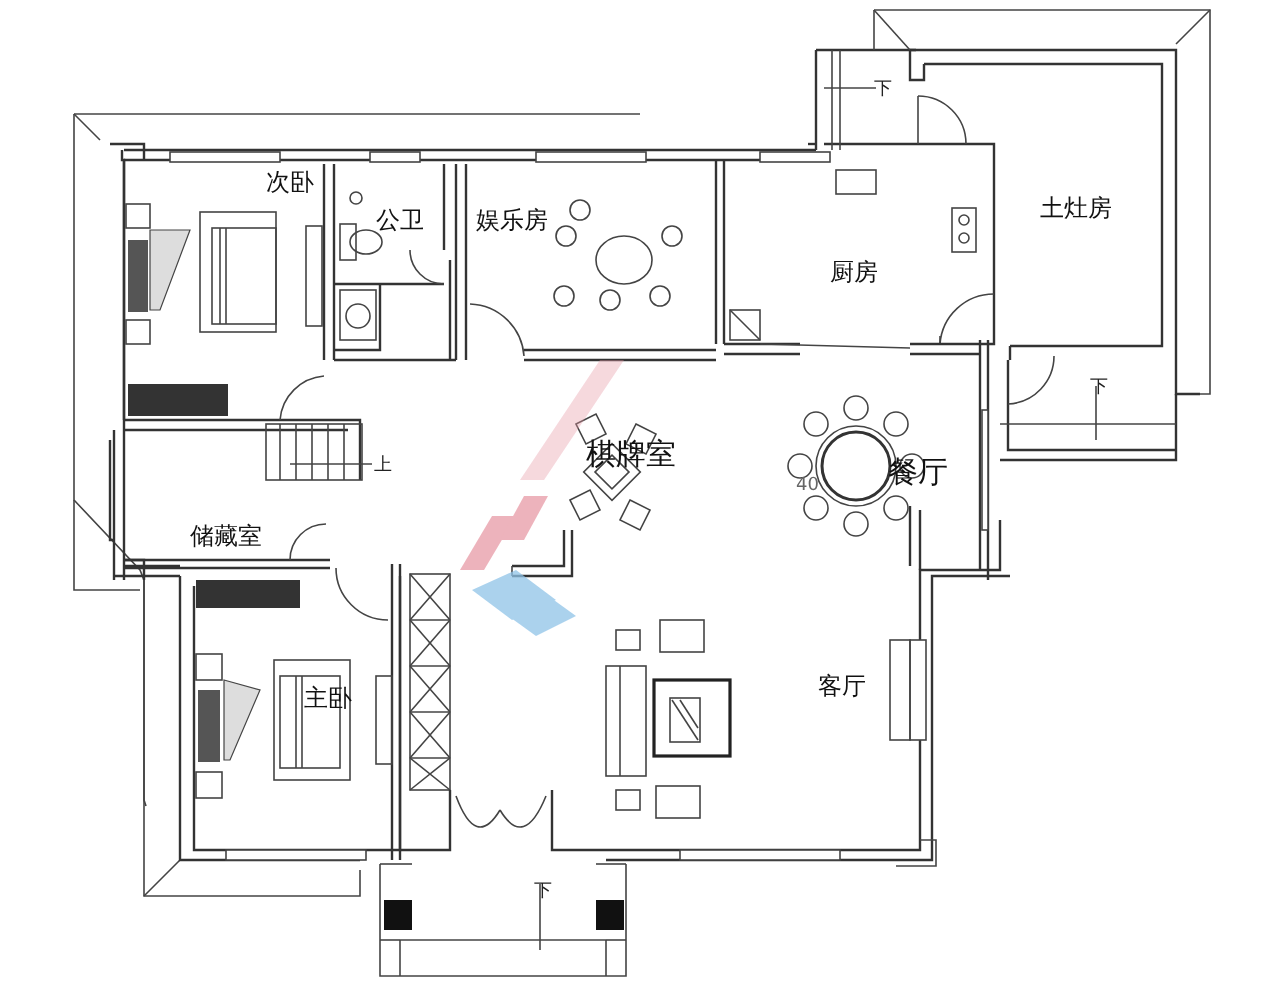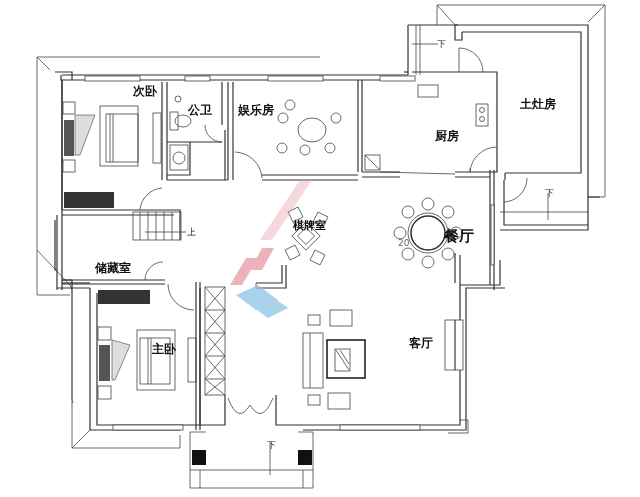--- a/index.html
+++ b/index.html
@@ -2,21 +2,21 @@
 <html><head>
 <meta charset="utf-8">
 <style>
   html, body { margin: 0; padding: 0; background: #ffffff; }
   body { width: 640px; height: 497px; overflow: hidden; position: relative; font-family: "DejaVu Sans", sans-serif; }
   svg { position: absolute; left: 0; top: 0; }
   .wall { fill: none; stroke: #333; stroke-width: 1.2; }
   .thin { fill: none; stroke: #444; stroke-width: 0.8; }
   .door { fill: none; stroke: #444; stroke-width: 0.8; }
   .win { fill: #fff; stroke: #444; stroke-width: 0.8; }
-  .label { position: absolute; font-size: 12px; font-weight: bold; color: #111; white-space: nowrap; font-family: "DejaVu Sans", sans-serif; }
+  .label { position: absolute; font-size: 12px; font-weight: normal; color: #111; white-space: nowrap; font-family: "DejaVu Sans", sans-serif; }
   .small { position: absolute; font-size: 9px; color: #222; font-family: "DejaVu Sans", sans-serif; }
 </style>
 </head>
 <body>
 
 <svg width="640" height="497" viewBox="0 0 640 497">
 
   <g>
 
     <polyline class="thin" points="37,57 37,250 70,285 72,290 72,400 73,403"></polyline>
@@ -269,25 +269,25 @@
     <polygon points="250,270 262,248 274,248 262,270" fill="#e89aa6"></polygon>
     <polygon points="260,240 300,180 312,180 272,240" fill="#e89aa6" opacity="0.5"></polygon>
     <polygon points="236,295 258,285 278,300 256,310" fill="#8fc3e8"></polygon>
     <polygon points="250,305 270,295 288,308 268,318" fill="#8fc3e8"></polygon>
   </g>
 </svg>
 
 <div class="label" style="left:133px;top:83px;">次卧</div>
 <div class="label" style="left:188px;top:102px;">公卫</div>
 <div class="label" style="left:238px;top:102px;">娱乐房</div>
-<div class="label" style="left:415px;top:128px;margin-left:20px;">厨房</div>
+<div class="label" style="left:415px;top:128px;">厨房</div>
 <div class="label" style="left:520px;top:96px;">土灶房</div>
-<div class="label" style="left:293px;top:218px;font-size:11px;">棋牌室</div>
+<div class="label" style="left:293px;top:218px;font-size:15px;">棋牌室</div>
 <div class="label" style="left:444px;top:227px;font-size:15px;">餐厅</div>
 <div class="label" style="left:95px;top:260px;">储藏室</div>
 <div class="label" style="left:152px;top:313px;margin-top:28px;">主卧</div>
 <div class="label" style="left:409px;top:335px;">客厅</div>
 
 <div class="small" style="left:187px;top:226px;">上</div>
 <div class="small" style="left:437px;top:38px;">下</div>
 <div class="small" style="left:545px;top:187px;">下</div>
 <div class="small" style="left:267px;top:439px;">下</div>
-<div class="small" style="left:398px;top:238px;color:#666;">20</div>
+<div class="small" style="left:398px;top:238px;color:#666;">40</div>
 
 </body></html>

